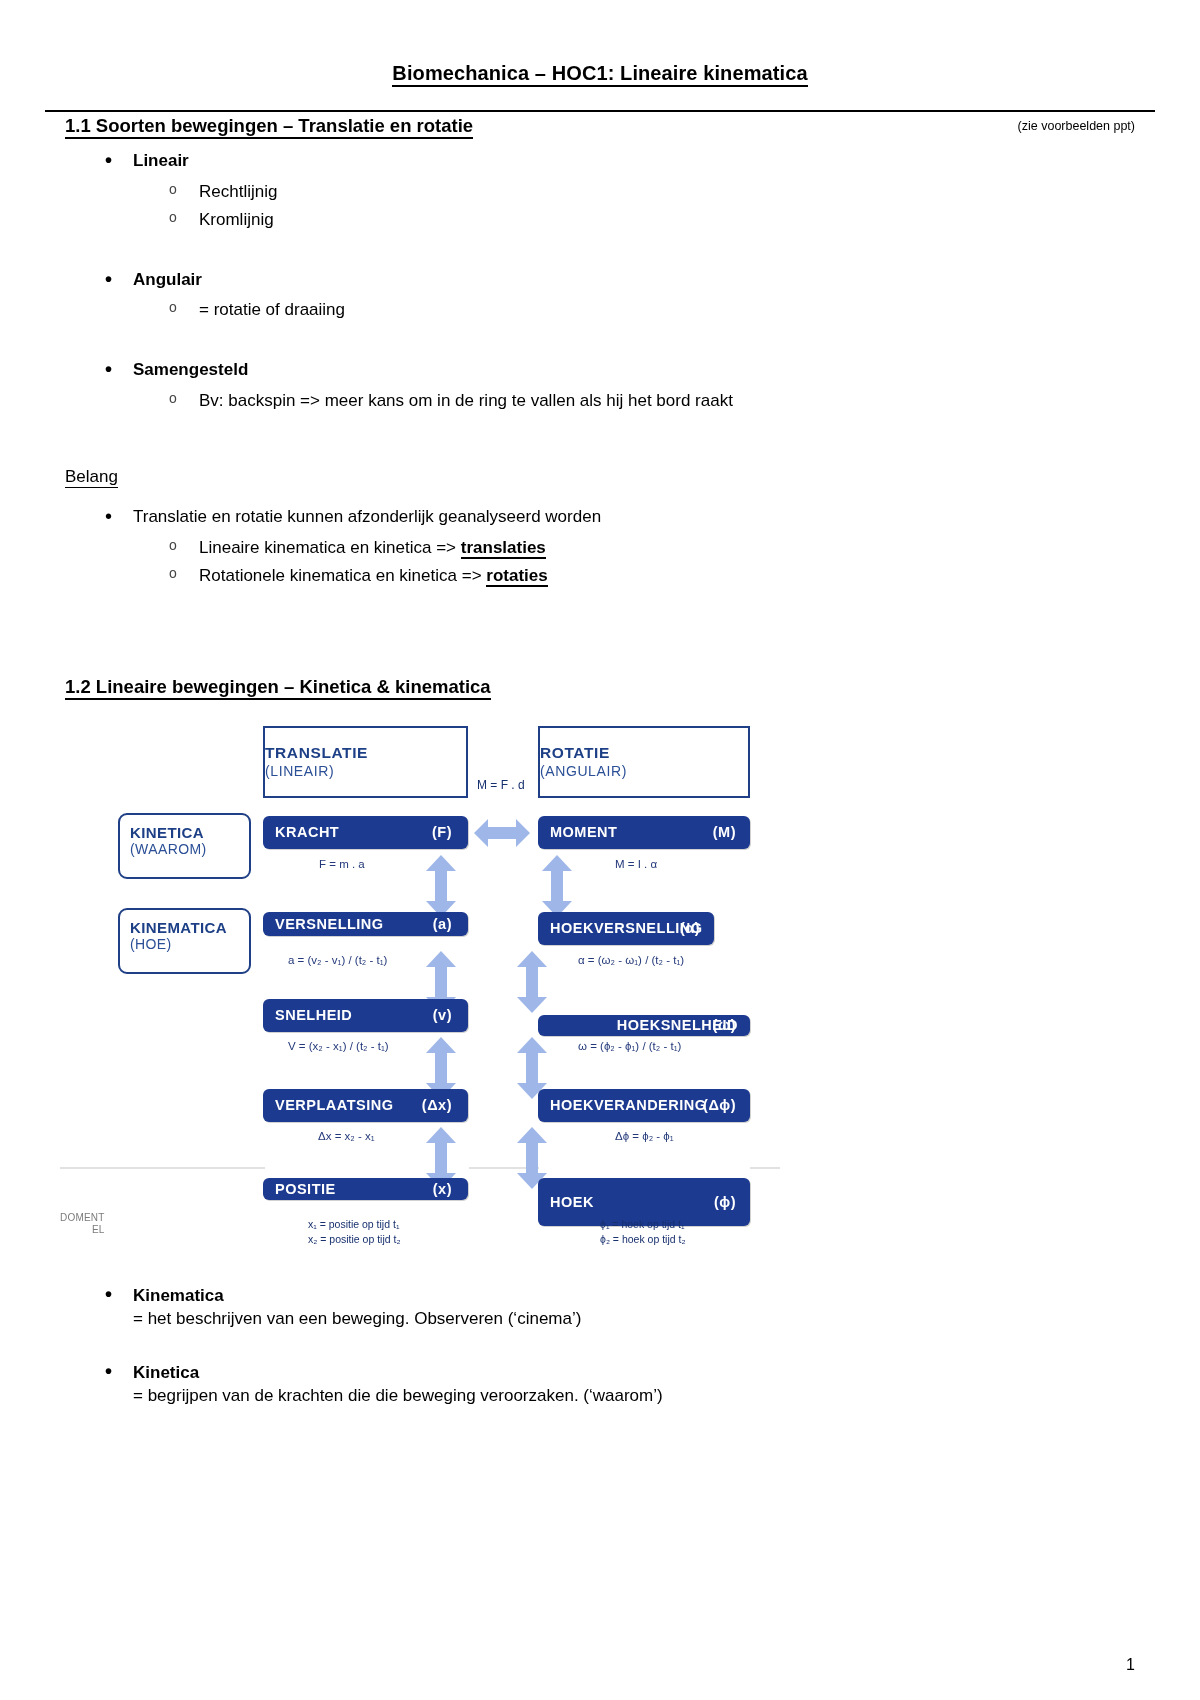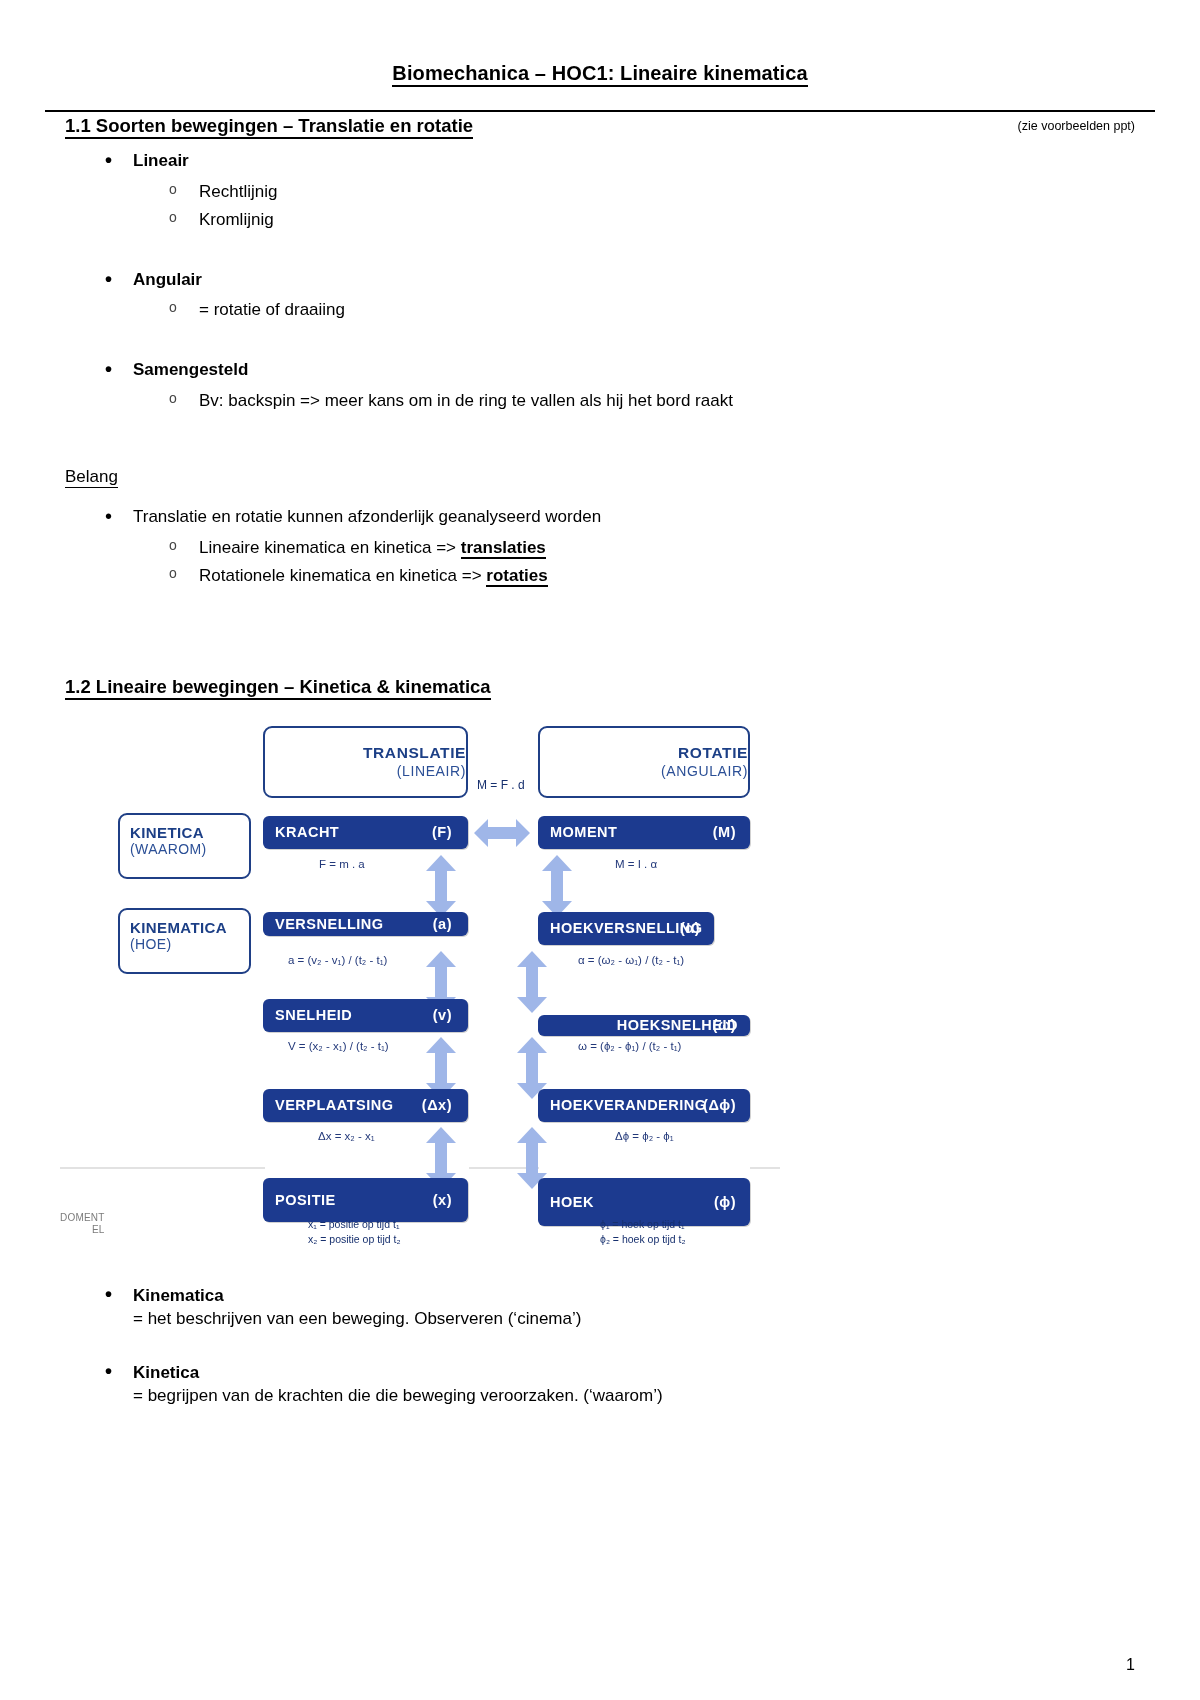--- a/index.html
+++ b/index.html
@@ -111,25 +111,25 @@
   .diagram {
     position: relative;
     margin-top: 20px;
     width: 1070px;
     height: 540px;
     left: -5px;
   }
   .dg-box-out {
     position: absolute;
     border: 2.2px solid #1f3f86;
-    border-radius: 9px;
+    border-radius: 0;
     background: #fff;
     box-sizing: border-box;
     color: #1c3f86;
-    text-align: right;
+    text-align: left;
     font-weight: bold;
     letter-spacing: 0.6px;
   }
   .dg-box-out .t1 { font-size: 15.5px; }
   .dg-box-out .t2 { font-size: 14px; font-weight: normal; color:#2b4f96; margin-top:1px;}
   .dg-side {
     position: absolute;
     border: 2.2px solid #1f3f86;
     border-radius: 9px;
     background: #fff;
@@ -390,21 +390,21 @@
     <div class="dg-formula light" style="left:258px; top:412px;">Δx = x₂ - x₁</div>
     <div class="dg-formula light" style="left:555px; top:412px;text-align:center;">Δϕ = ϕ₂ - ϕ₁</div>
 
     <svg class="arrow-v" style="left:364px; top:408px;" viewBox="0 0 34 64">
       <path d="M17,1 L32,17 L23,17 L23,47 L32,47 L17,63 L2,47 L11,47 L11,17 L2,17 Z" fill="#9fb6e8"></path>
     </svg>
     <svg class="arrow-v" style="left:455px; top:408px;" viewBox="0 0 34 64">
       <path d="M17,1 L32,17 L23,17 L23,47 L32,47 L17,63 L2,47 L11,47 L11,17 L2,17 Z" fill="#9fb6e8"></path>
     </svg>
 
-    <div class="dg-bar" style="left:203px; top:460px; width:205px; height:44px;">
+    <div class="dg-bar" style="left:203px; top:460px; width:205px; height:22px;">
       <span class="lbl">POSITIE</span>
       <span class="sym">(x)</span>
     </div>
     <div class="dg-bar right" style="left:478px; top:460px; width:212px; height:48px;">
       <span class="lbl">HOEK</span>
       <span class="sym">(ϕ)</span>
     </div>
 
     <div class="leg" style="left:248px; top:499px; white-space:pre-line;">x₁ = positie op tijd t₁
 x₂ = positie op tijd t₂</div>

